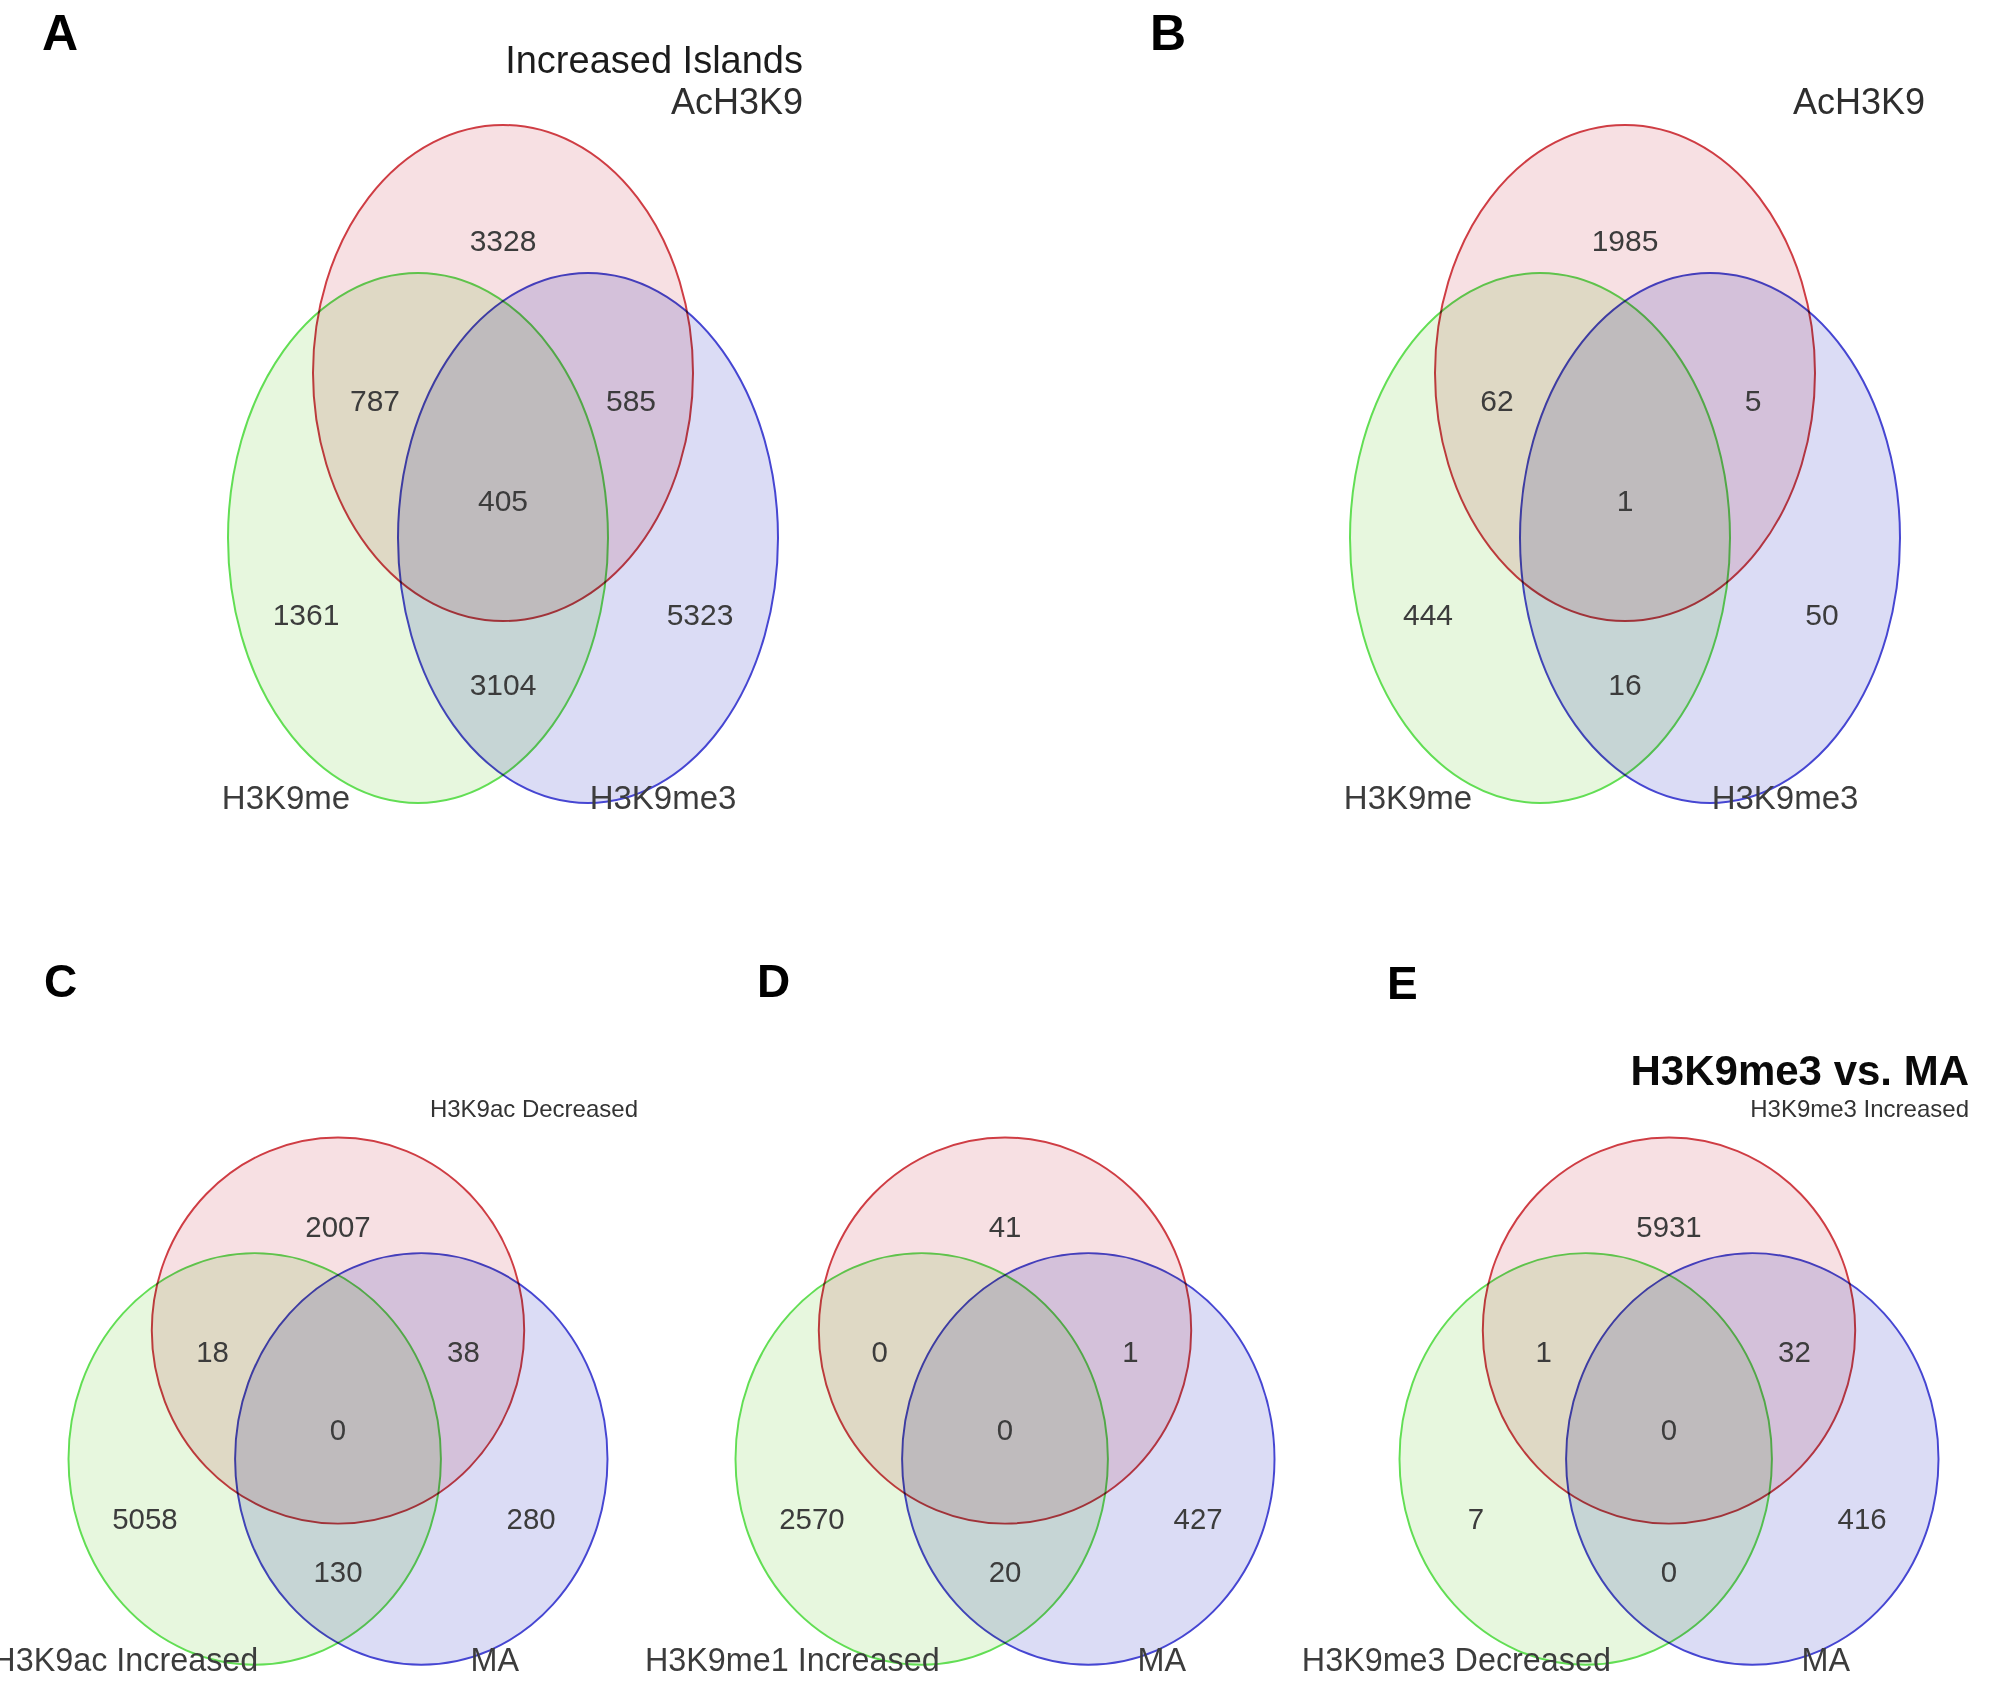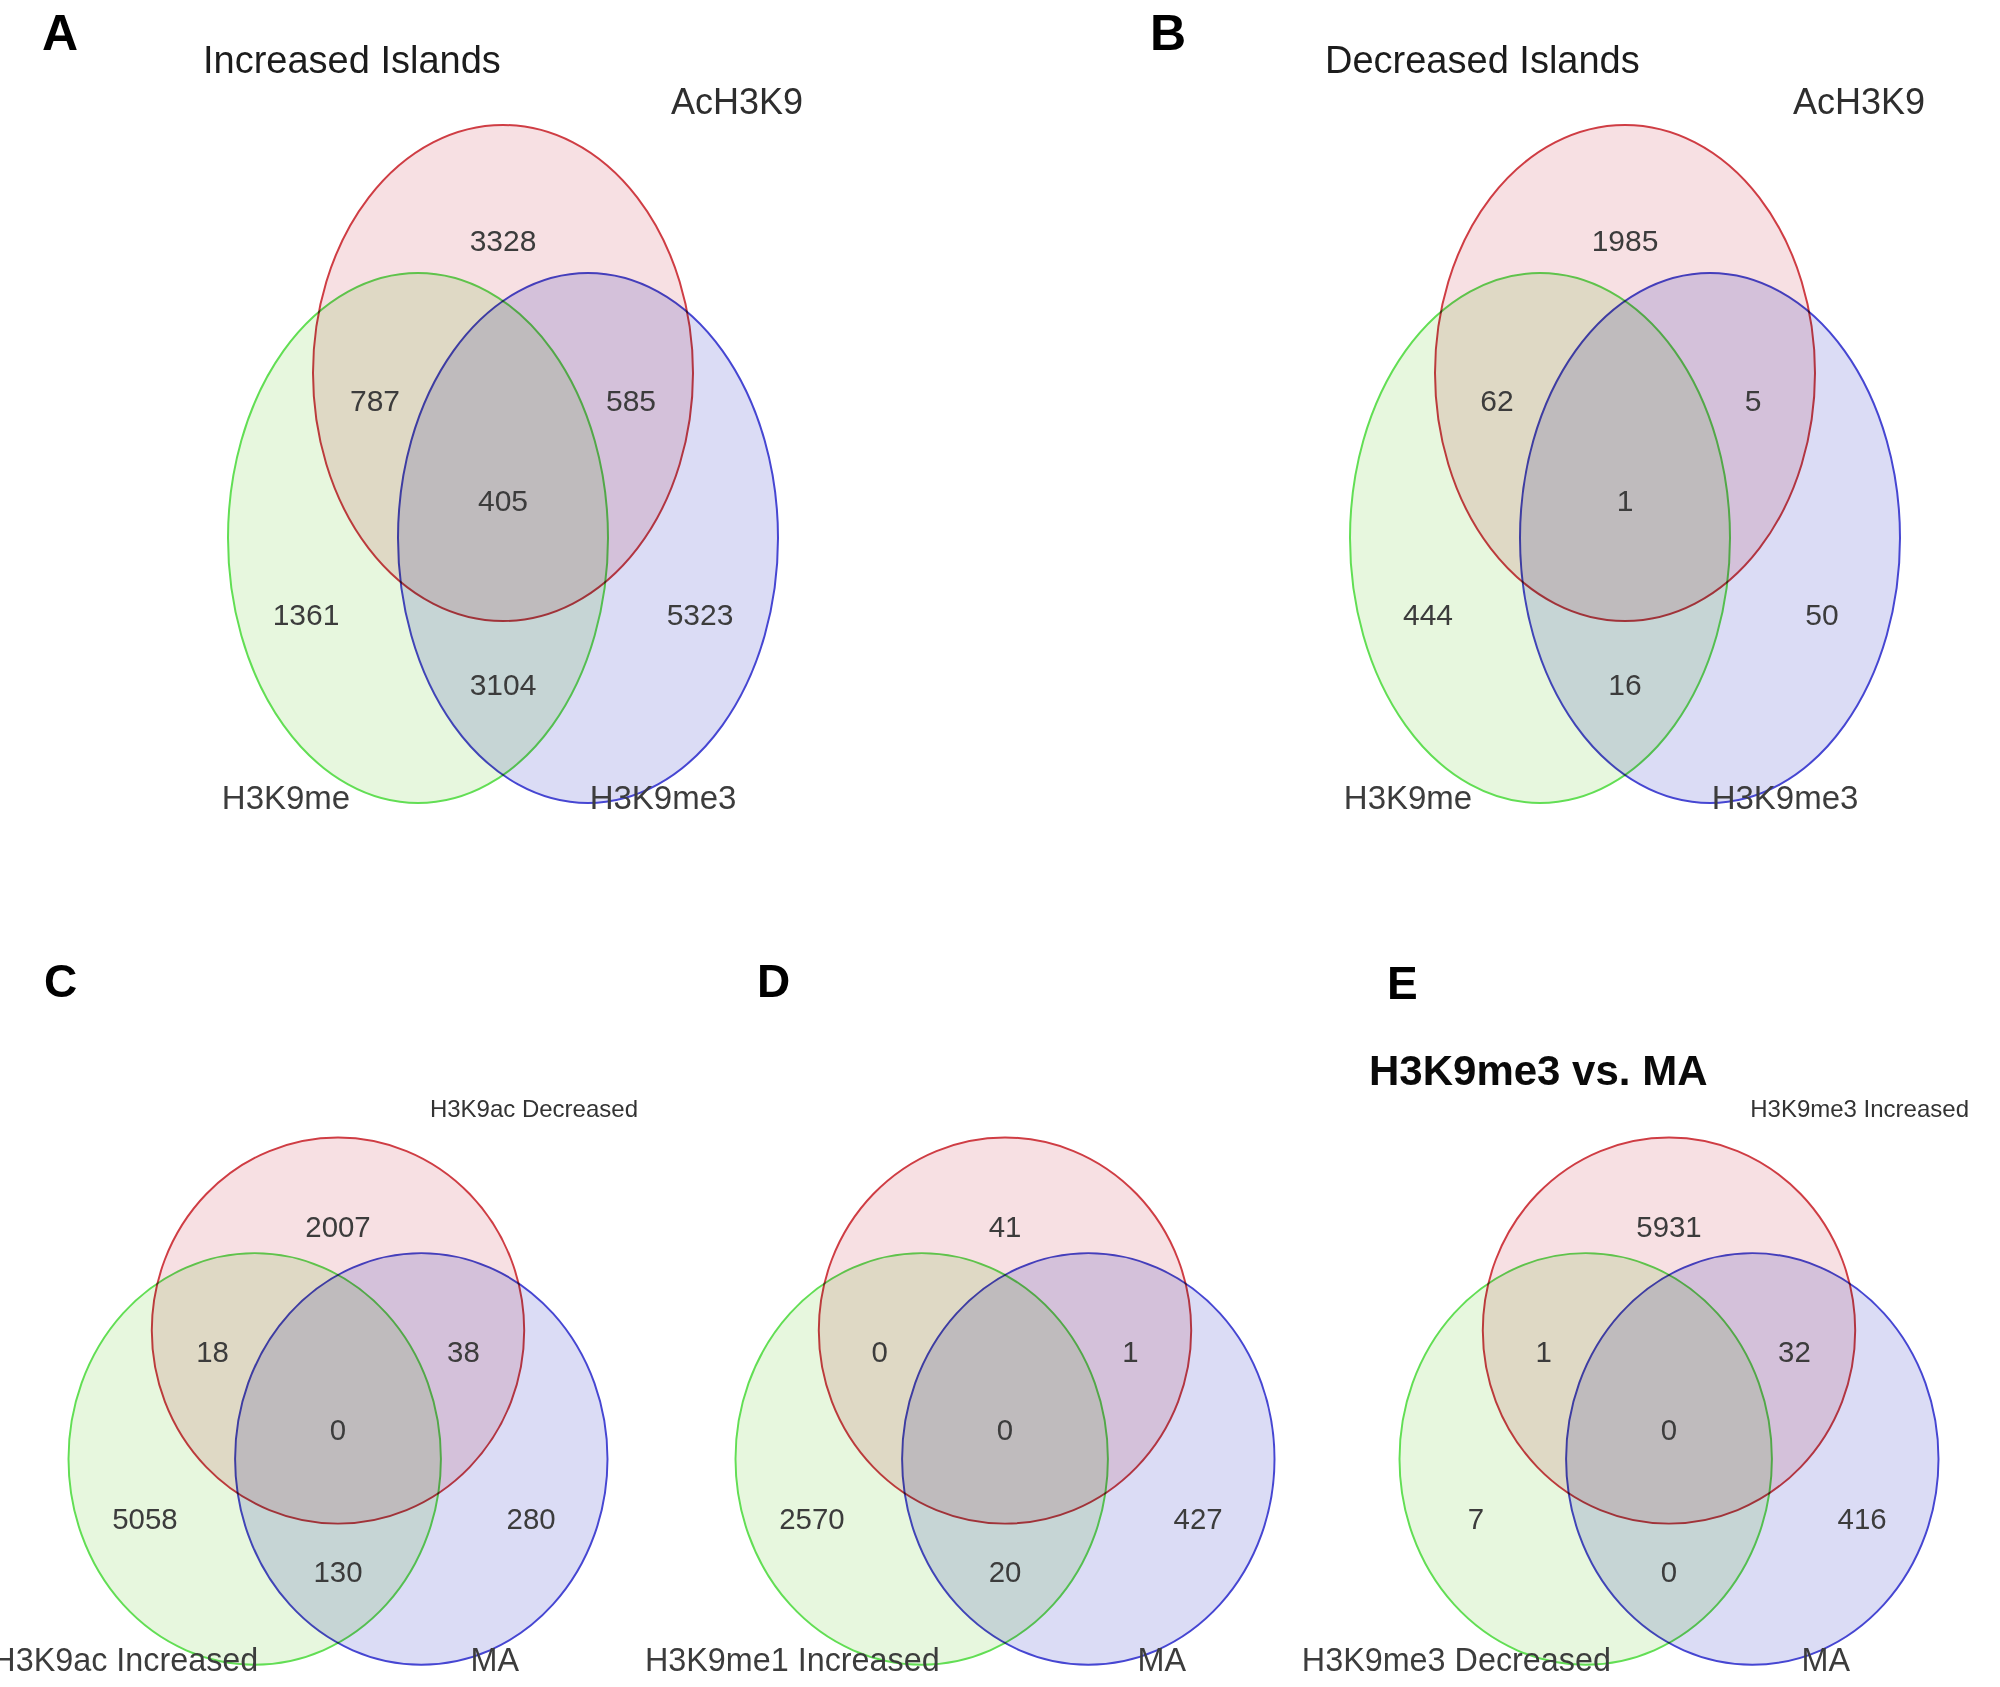--- a/index.html
+++ b/index.html
@@ -5,21 +5,21 @@
   html,body{margin:0;padding:0;background:#ffffff;}
   .stage{
     position:relative;width:2000px;height:1687px;background:#ffffff;overflow:hidden;
     font-family:"Liberation Sans","DejaVu Sans",sans-serif;
   }
   .panel-letter{
     position:absolute;font-weight:700;font-size:50px;color:#000;line-height:1;
   }
   .panel-letter.thin{font-weight:600;font-size:46px;}
   .venn-title{
-    position:absolute;width:600px;text-align:left;font-size:38px;color:#1c1c1c;line-height:1.1;
+    position:absolute;width:600px;text-align:right;font-size:38px;color:#1c1c1c;line-height:1.1;
   }
   .venn-subtitle{
     position:absolute;width:600px;text-align:right;font-size:36px;color:#2e2e2e;line-height:1.1;
   }
   .venn-title.bold{font-size:42px;font-weight:700;color:#0a0a0a;}
   .venn-subtitle.small{font-size:24px;color:#333;}
   svg.venn{position:absolute;overflow:visible;}
   svg.venn ellipse{mix-blend-mode:multiply;stroke-width:2;}
   svg.venn text{fill:#3c3c3c;}
   .count{font-size:30px;}
@@ -42,21 +42,20 @@
     <text class="count" x="428" y="318" text-anchor="middle">585</text>
     <text class="count" x="300" y="418" text-anchor="middle">405</text>
     <text class="count" x="103" y="532" text-anchor="middle">1361</text>
     <text class="count" x="497" y="532" text-anchor="middle">5323</text>
     <text class="count" x="300" y="602" text-anchor="middle">3104</text>
     <text class="setlabel" x="83" y="716" text-anchor="middle">H3K9me</text>
     <text class="setlabel" x="460" y="716" text-anchor="middle">H3K9me3</text>
   </svg>
 
   <div class="panel-letter" style="left:1150px;top:8px;">B</div>
-  <div class="venn-title" style="left:1325px;top:40px;">Decreased Islands</div>
   <div class="venn-subtitle" style="left:1325px;top:82px;">AcH3K9</div>
   <svg class="venn" style="left:1325px;top:93px;" width="600" height="760" viewBox="0 0 600 760">
     <ellipse cx="300" cy="280" rx="190" ry="248" stroke="#cf3d44" fill="#f7e0e3"></ellipse>
     <ellipse cx="215" cy="445" rx="190" ry="265" stroke="#62de54" fill="#e7f7de"></ellipse>
     <ellipse cx="385" cy="445" rx="190" ry="265" stroke="#4646d2" fill="#dbdcf5"></ellipse>
     <text class="count" x="300" y="158" text-anchor="middle">1985</text>
     <text class="count" x="172" y="318" text-anchor="middle">62</text>
     <text class="count" x="428" y="318" text-anchor="middle">5</text>
     <text class="count" x="300" y="418" text-anchor="middle">1</text>
     <text class="count" x="103" y="532" text-anchor="middle">444</text>

